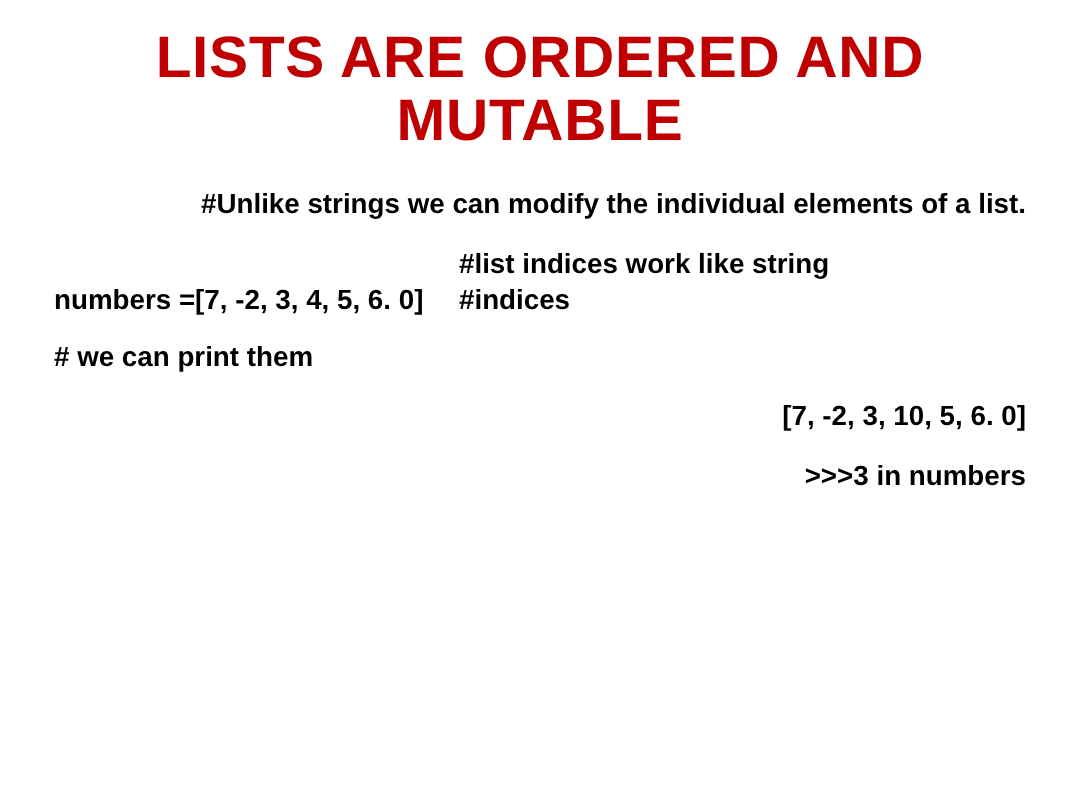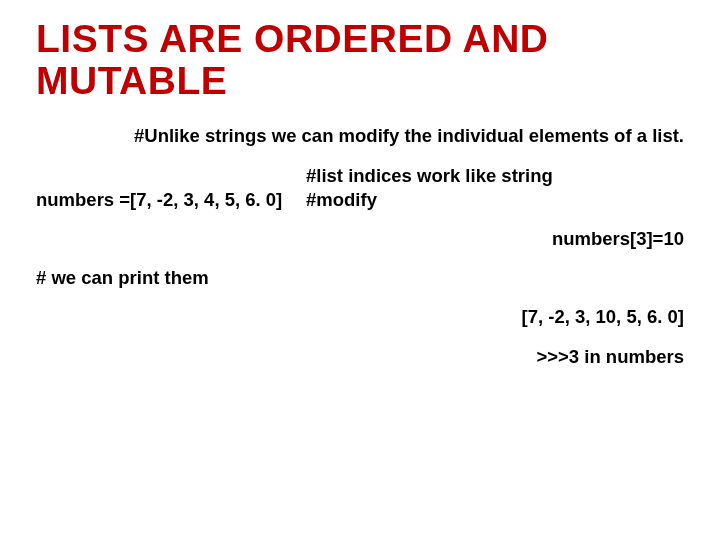--- a/index.html
+++ b/index.html
@@ -18,20 +18,21 @@
     padding: 18px 36px 20px 36px;
     color: #000;
   }
   .title {
     font-size: 39px;
     font-weight: 900;
     letter-spacing: 0.5px;
     line-height: 1.08;
     color: #c00000;
     margin: 0 0 22px 0;
+    text-align: center;
   }
   .body {
     font-size: 18.5px;
     font-weight: 700;
     color: #000;
   }
   .para {
     margin: 0 0 16px 0;
     line-height: 1.28;
     text-align: right;
@@ -64,25 +65,24 @@
   <h1 class="title">LISTS ARE  ORDERED AND MUTABLE</h1>
 
   <div class="body">
 
     <p class="para">#Unlike strings we can modify the individual elements of a list.</p>
 
     <div class="row">
       <div class="col-left">numbers =[7, -2, 3, 4, 5, 6. 0]</div>
       <div class="col-right">
         <span>#list indices work like string</span><br>
-        <span>#modify</span>
+        <span>#indices</span>
       </div>
     </div>
 
-    <p class="para">numbers[3]=10</p>
 
     <div class="row">
       <div># we can print them</div>
     </div>
 
     <p class="para">[7, -2, 3, 10, 5, 6. 0]</p>
 
 
     <p class="para">&gt;&gt;&gt;3 in numbers</p>
 

